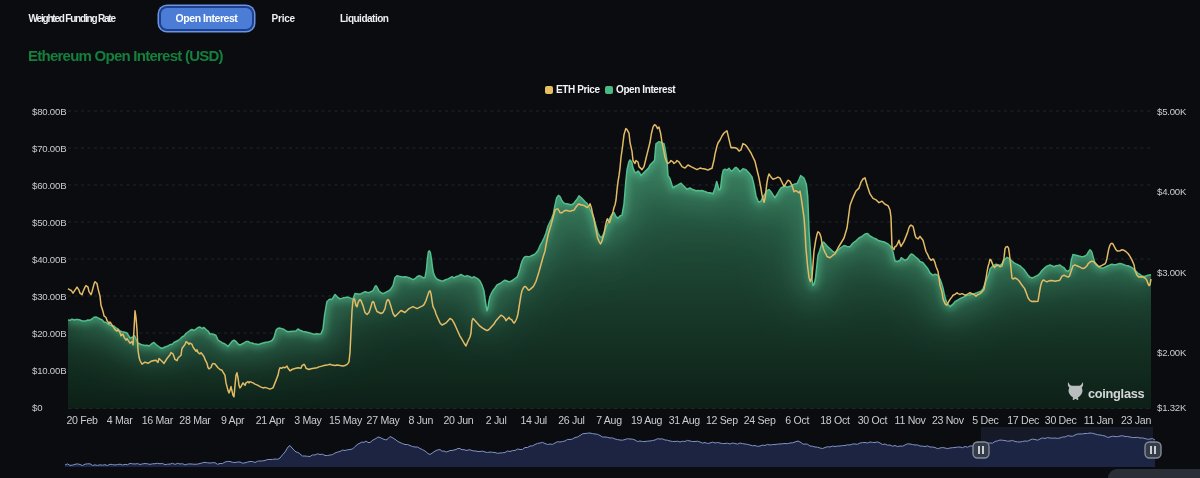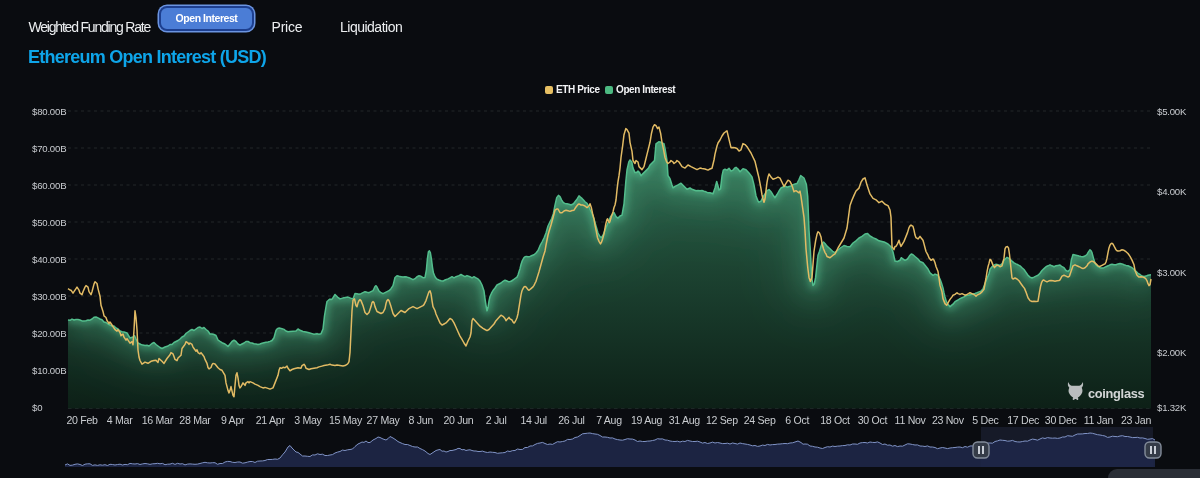--- a/index.html
+++ b/index.html
@@ -1,18 +1,18 @@
 <!DOCTYPE html>
 <html><head><meta charset="utf-8">
 <style>
 *{margin:0;padding:0;box-sizing:border-box}
 body{width:1200px;height:478px;background:#0a0c10;font-family:"Liberation Sans",sans-serif;position:relative;overflow:hidden}
-.tab{position:absolute;font-size:14px;font-weight:normal;color:#eceef0;top:19px}
+.tab{position:absolute;font-size:10px;font-weight:bold;color:#eceef0;top:13px}
 .pill{position:absolute;left:159px;top:6px;width:95px;height:25px;background:#4b7dd6;border:2px solid #1d3f8f;box-shadow:0 0 0 1.5px #6b94e0;border-radius:8px;color:#fff;font-size:10.5px;font-weight:bold;text-align:center;line-height:21px;letter-spacing:-0.45px}
-h1{position:absolute;left:28px;top:47px;font-size:18px;color:#0ea5e9;letter-spacing:-0.75px}
+h1{position:absolute;left:28px;top:47px;font-size:15px;color:#15803d;letter-spacing:-0.75px}
 .lg{position:absolute;font-size:10px;font-weight:bold;color:#f2f3f5;letter-spacing:-0.4px;top:85px;line-height:9px}
 .sw{position:absolute;top:85.5px;width:8px;height:8px;border-radius:2px}
 </style></head>
 <body>
 <svg width="1200" height="478" viewBox="0 0 1200 478" style="position:absolute;left:0;top:0">
 <defs>
 <linearGradient id="ga" x1="0" y1="111" x2="0" y2="408" gradientUnits="userSpaceOnUse">
 <stop offset="0" stop-color="#2e6b50"></stop>
         <stop offset="1" stop-color="#0d2017"></stop>
 </linearGradient>

